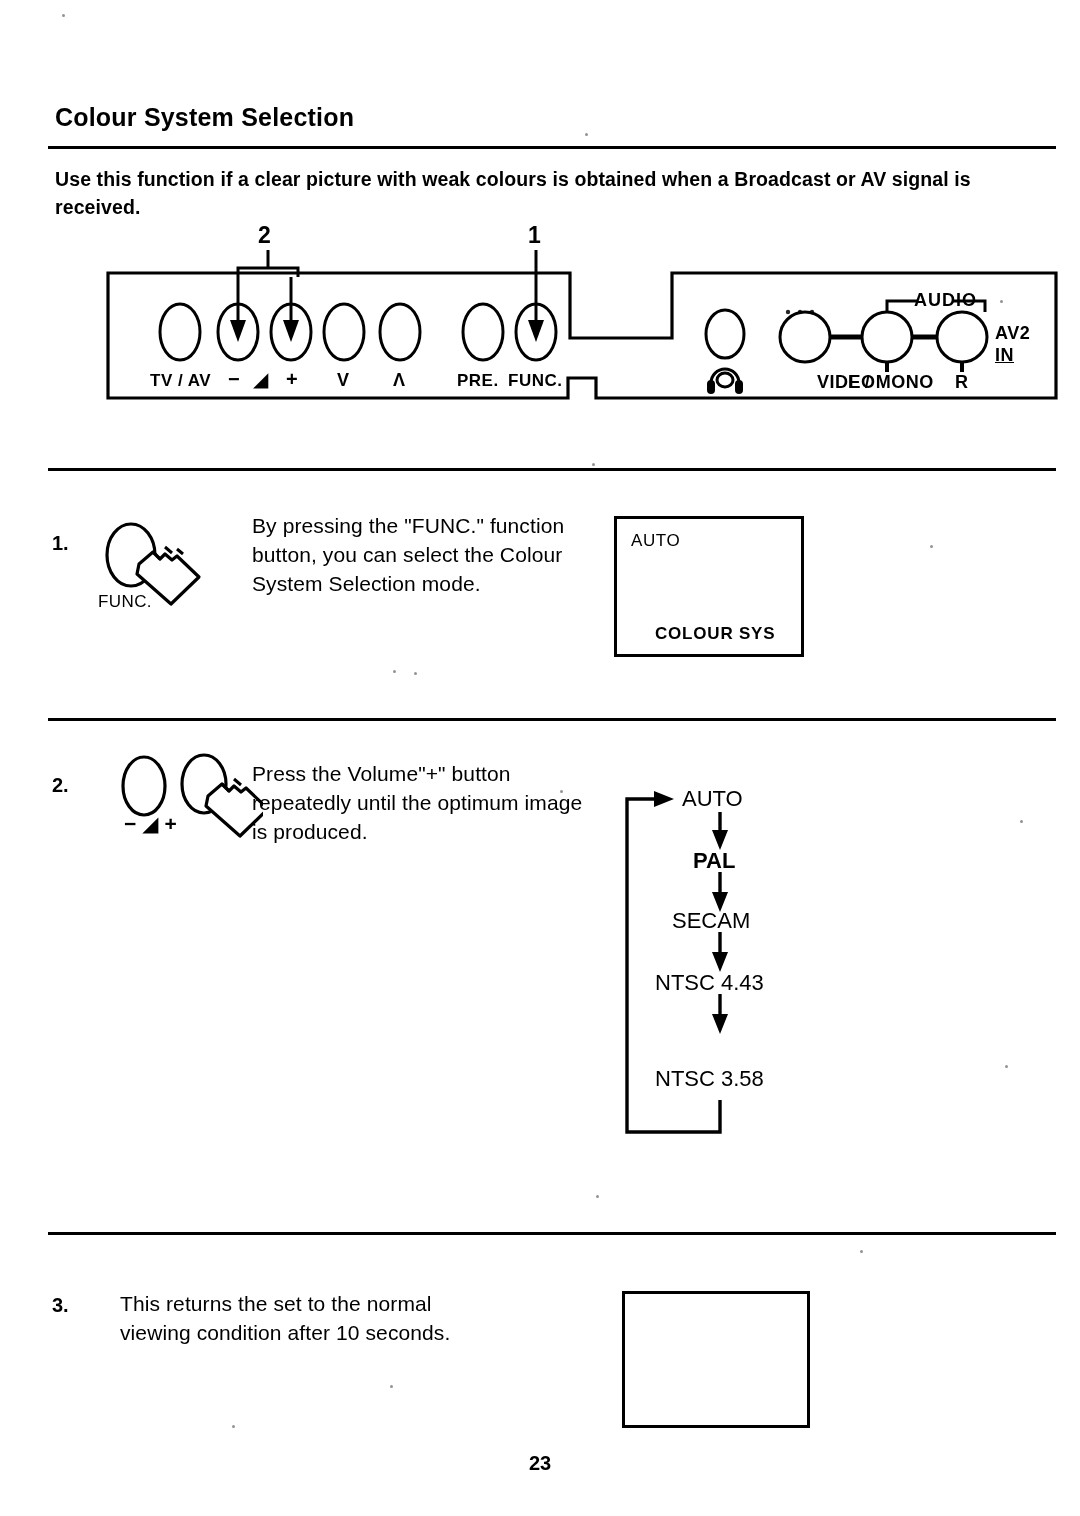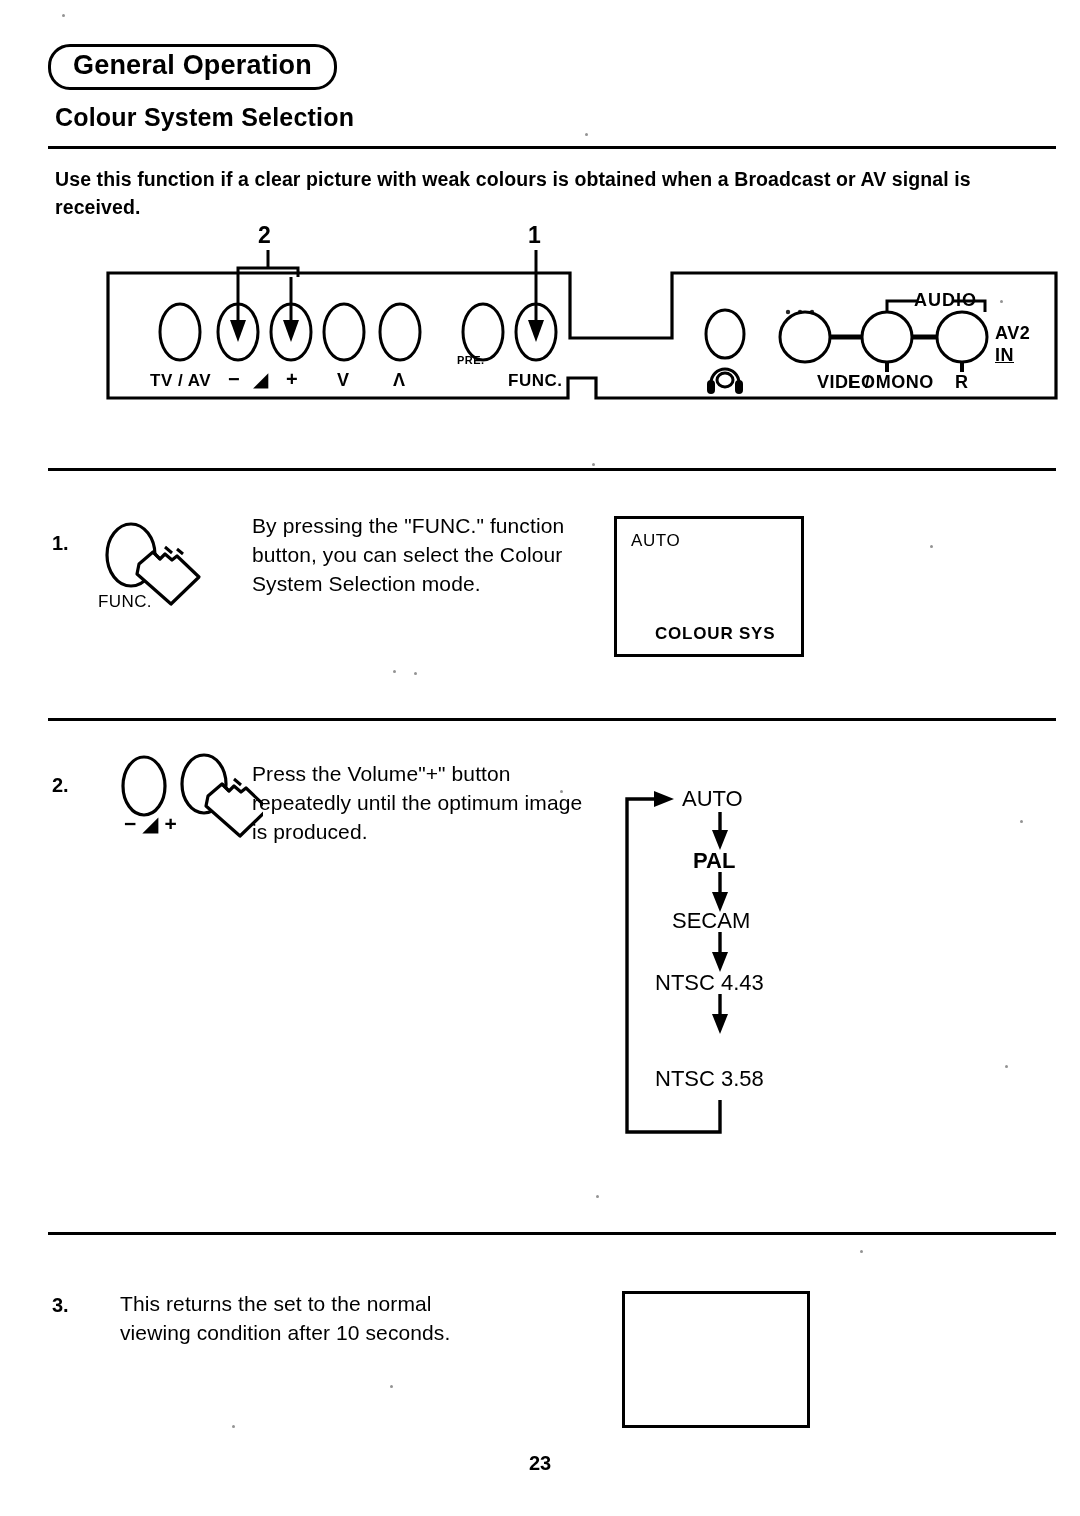--- a/index.html
+++ b/index.html
@@ -52,21 +52,20 @@
   }
 
   
   .speck{position:absolute;background:#3a3a3a;border-radius:50%;opacity:.55;}
 </style>
 </head>
 <body>
 
 <div class="page">
 
-  <div class="badge">General Operation</div>
   <div class="section-title">Colour System Selection</div>
   <div class="rule thin" style="left:48px;top:146px;width:1008px;"></div>
 
   <div class="intro">Use this function if a clear picture with weak colours is obtained when a Broadcast or AV signal is received.</div>
 
   <div class="diagram">
     <svg width="1080" height="200" viewBox="0 0 1080 200" fill="none" stroke="#000" stroke-width="3">
 
       <g stroke-width="3">
         <path d="M238 57 L238 48 L298 48 L298 57"></path>
@@ -139,21 +138,21 @@
     <div style="position:absolute;left:0;top:0;width:1080px;height:200px;font-weight:bold;">
       <span style="position:absolute;left:258px;top:2px;font-size:23px;">2</span>
       <span style="position:absolute;left:528px;top:2px;font-size:23px;">1</span>
 
       <span style="position:absolute;left:150px;top:151px;font-size:17px;letter-spacing:.5px;">TV / AV</span>
       <span style="position:absolute;left:228px;top:148px;font-size:20px;">−</span>
       <span style="position:absolute;left:253px;top:147px;font-size:20px;">◢</span>
       <span style="position:absolute;left:286px;top:148px;font-size:20px;">+</span>
       <span style="position:absolute;left:337px;top:150px;font-size:18px;">V</span>
       <span style="position:absolute;left:393px;top:150px;font-size:18px;">Λ</span>
-      <span style="position:absolute;left:457px;top:134px;font-size:11px;letter-spacing:.5px;">PRE.</span>
+      <span style="position:absolute;left:457px;top:151px;font-size:17px;letter-spacing:.5px;">PRE.</span>
       <span style="position:absolute;left:508px;top:151px;font-size:17px;letter-spacing:.5px;">FUNC.</span>
 
       <span style="position:absolute;left:914px;top:70px;font-size:18px;letter-spacing:1px;text-align:center;">AUDIO</span>
       <span style="position:absolute;left:995px;top:103px;font-size:18px;letter-spacing:.5px;">AV2</span>
       <span style="position:absolute;left:995px;top:125px;font-size:18px;letter-spacing:.5px;text-decoration:underline;">IN</span>
 
       <span style="position:absolute;left:775px;top:152px;font-size:18px;letter-spacing:.5px;margin-left:42px;">VIDEO</span>
       <span style="position:absolute;left:848px;top:152px;font-size:18px;letter-spacing:.5px;">L / MONO</span>
       <span style="position:absolute;left:955px;top:152px;font-size:18px;letter-spacing:.5px;">R</span>
     </div>

